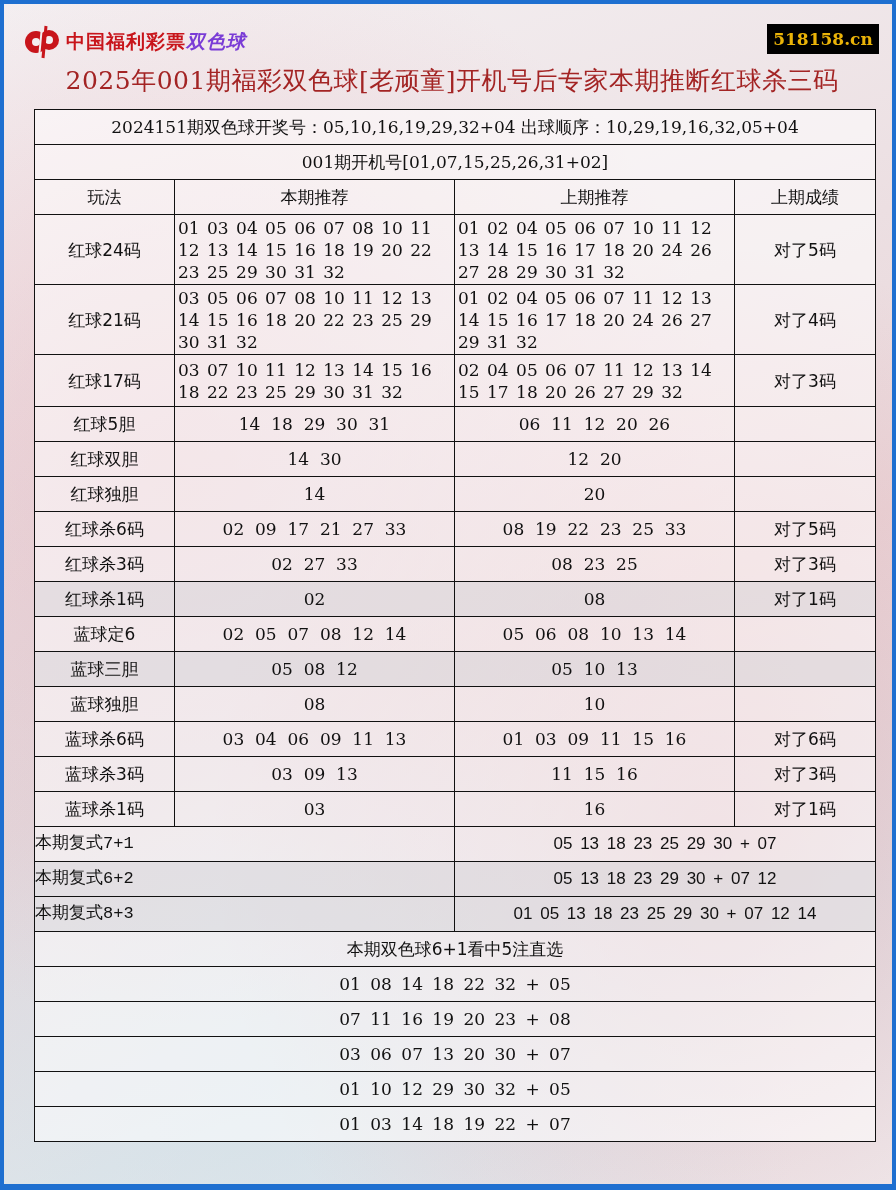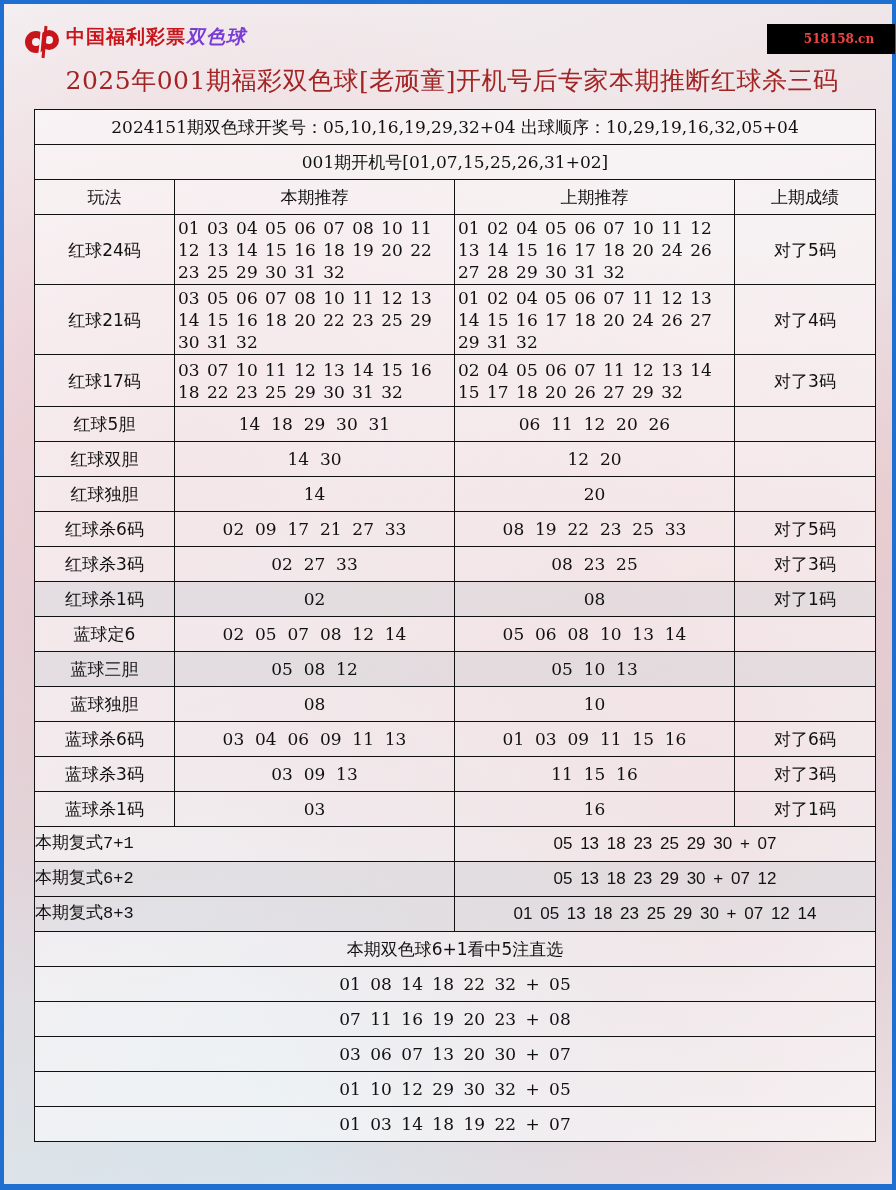--- a/index.html
+++ b/index.html
@@ -11,38 +11,38 @@
   .frame {
     position: absolute; left: 4px; top: 4px; width: 888px; height: 1180px;
     background:
       radial-gradient(ellipse at 20% 40%, rgba(230,160,170,0.35), rgba(0,0,0,0) 55%),
       radial-gradient(ellipse at 80% 70%, rgba(220,120,130,0.30), rgba(0,0,0,0) 50%),
       radial-gradient(ellipse at 30% 90%, rgba(200,220,230,0.45), rgba(0,0,0,0) 60%),
       linear-gradient(160deg, #f4f1f3 0%, #ecdfe2 35%, #e9d7da 55%, #e2e6ea 80%, #f0eef0 100%);
   }
   .logo {
     position: absolute; left: 18px; top: 20px; height: 36px;
-    display: flex; 
+    display: flex; align-items: center;
   }
   .logo-mark {
     width: 40px; height: 36px; position: relative; margin-right: 4px;
   }
   .logo-text-main {
     font-family: "DejaVu Sans", sans-serif; font-weight: bold; font-size: 19px;
     color: #c8151b; letter-spacing: 1px;
   }
   .logo-text-sub {
     font-family: "DejaVu Sans", sans-serif; font-weight: bold; font-style: italic;
     font-size: 19px; color: #7a3cd6; letter-spacing: 1px;
   }
   .site-badge {
     position: absolute; left: 763px; top: 20px; width: 112px; height: 30px;
-    background: #000; color: #ef4444;
-    font-family: "DejaVu Serif", serif; font-weight: bold; font-size: 12px;
-    display: flex; align-items: center; justify-content: center; padding-left: 16px;
+    background: #000; color: #eab308;
+    font-family: "DejaVu Serif", serif; font-weight: bold; font-size: 17px;
+    display: flex; align-items: center; justify-content: center;
   }
   .page-title {
     position: absolute; left: 0; top: 60px; width: 896px; text-align: center;
     font-size: 25px; color: #a32424; letter-spacing: 0.5px;
     font-family: "DejaVu Serif", "Liberation Serif", serif;
   }
   table.main {
     position: absolute; left: 30px; top: 105px; width: 841px;
     border-collapse: collapse; table-layout: fixed;
     background: rgba(255,255,255,0.55);

